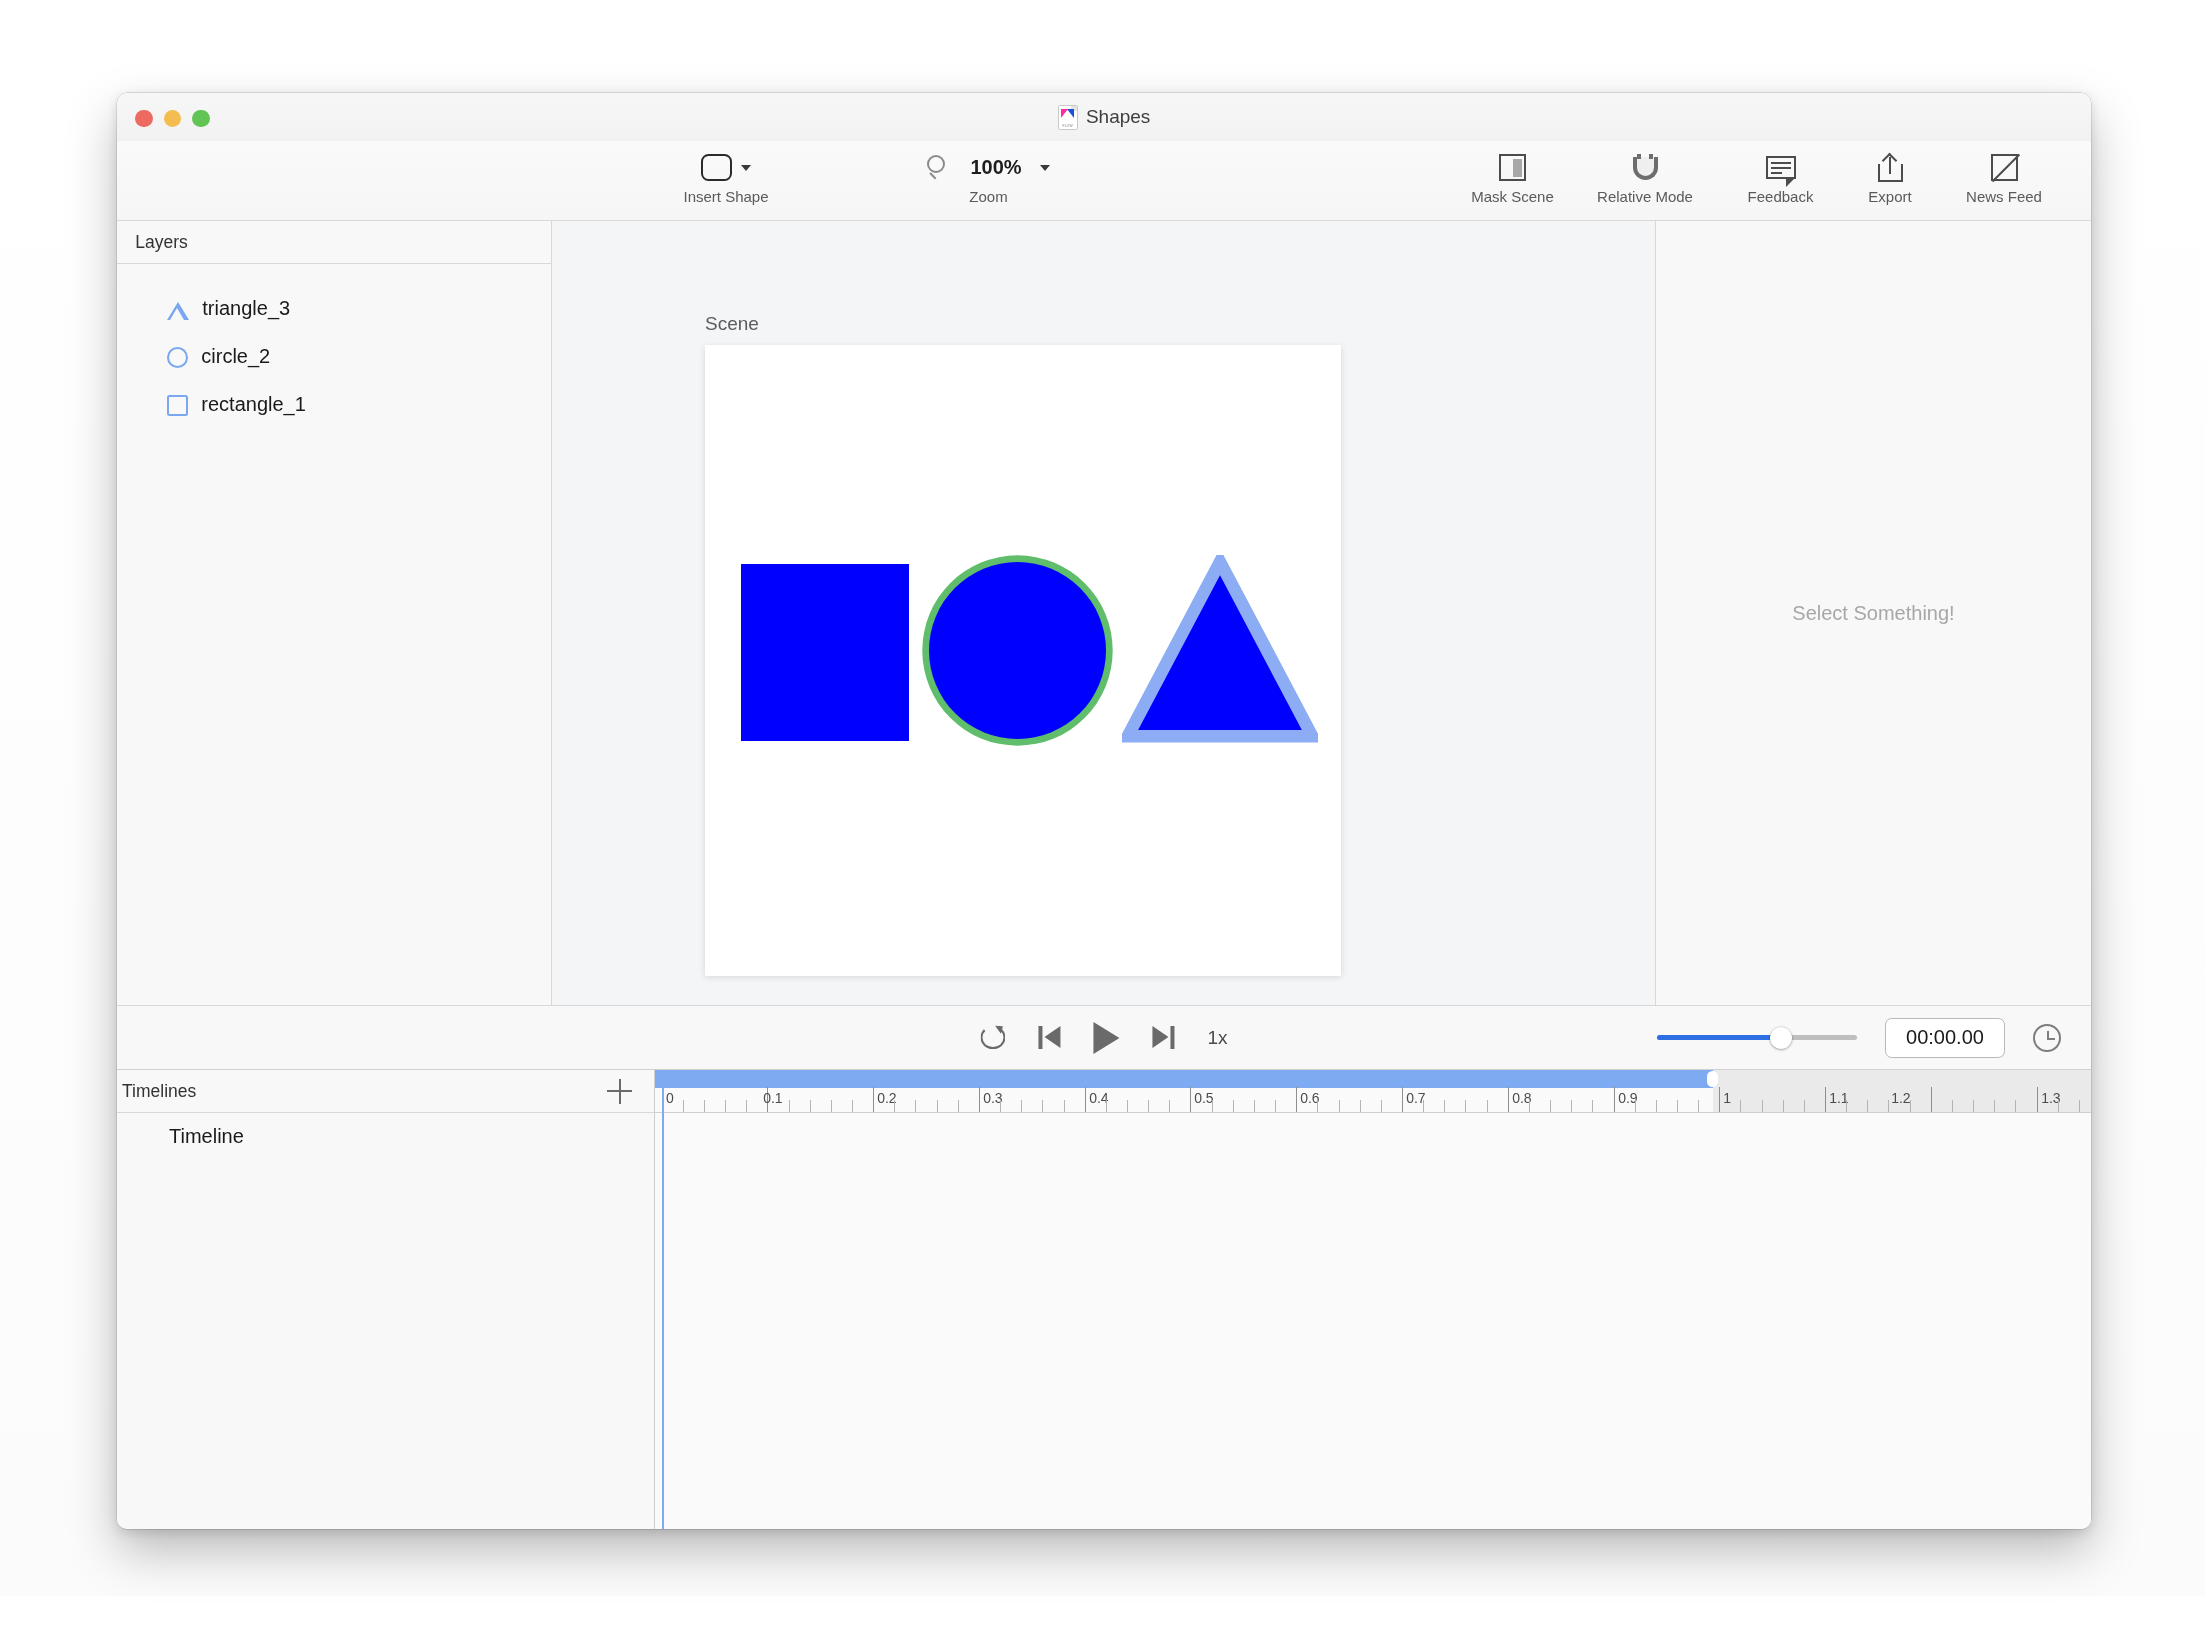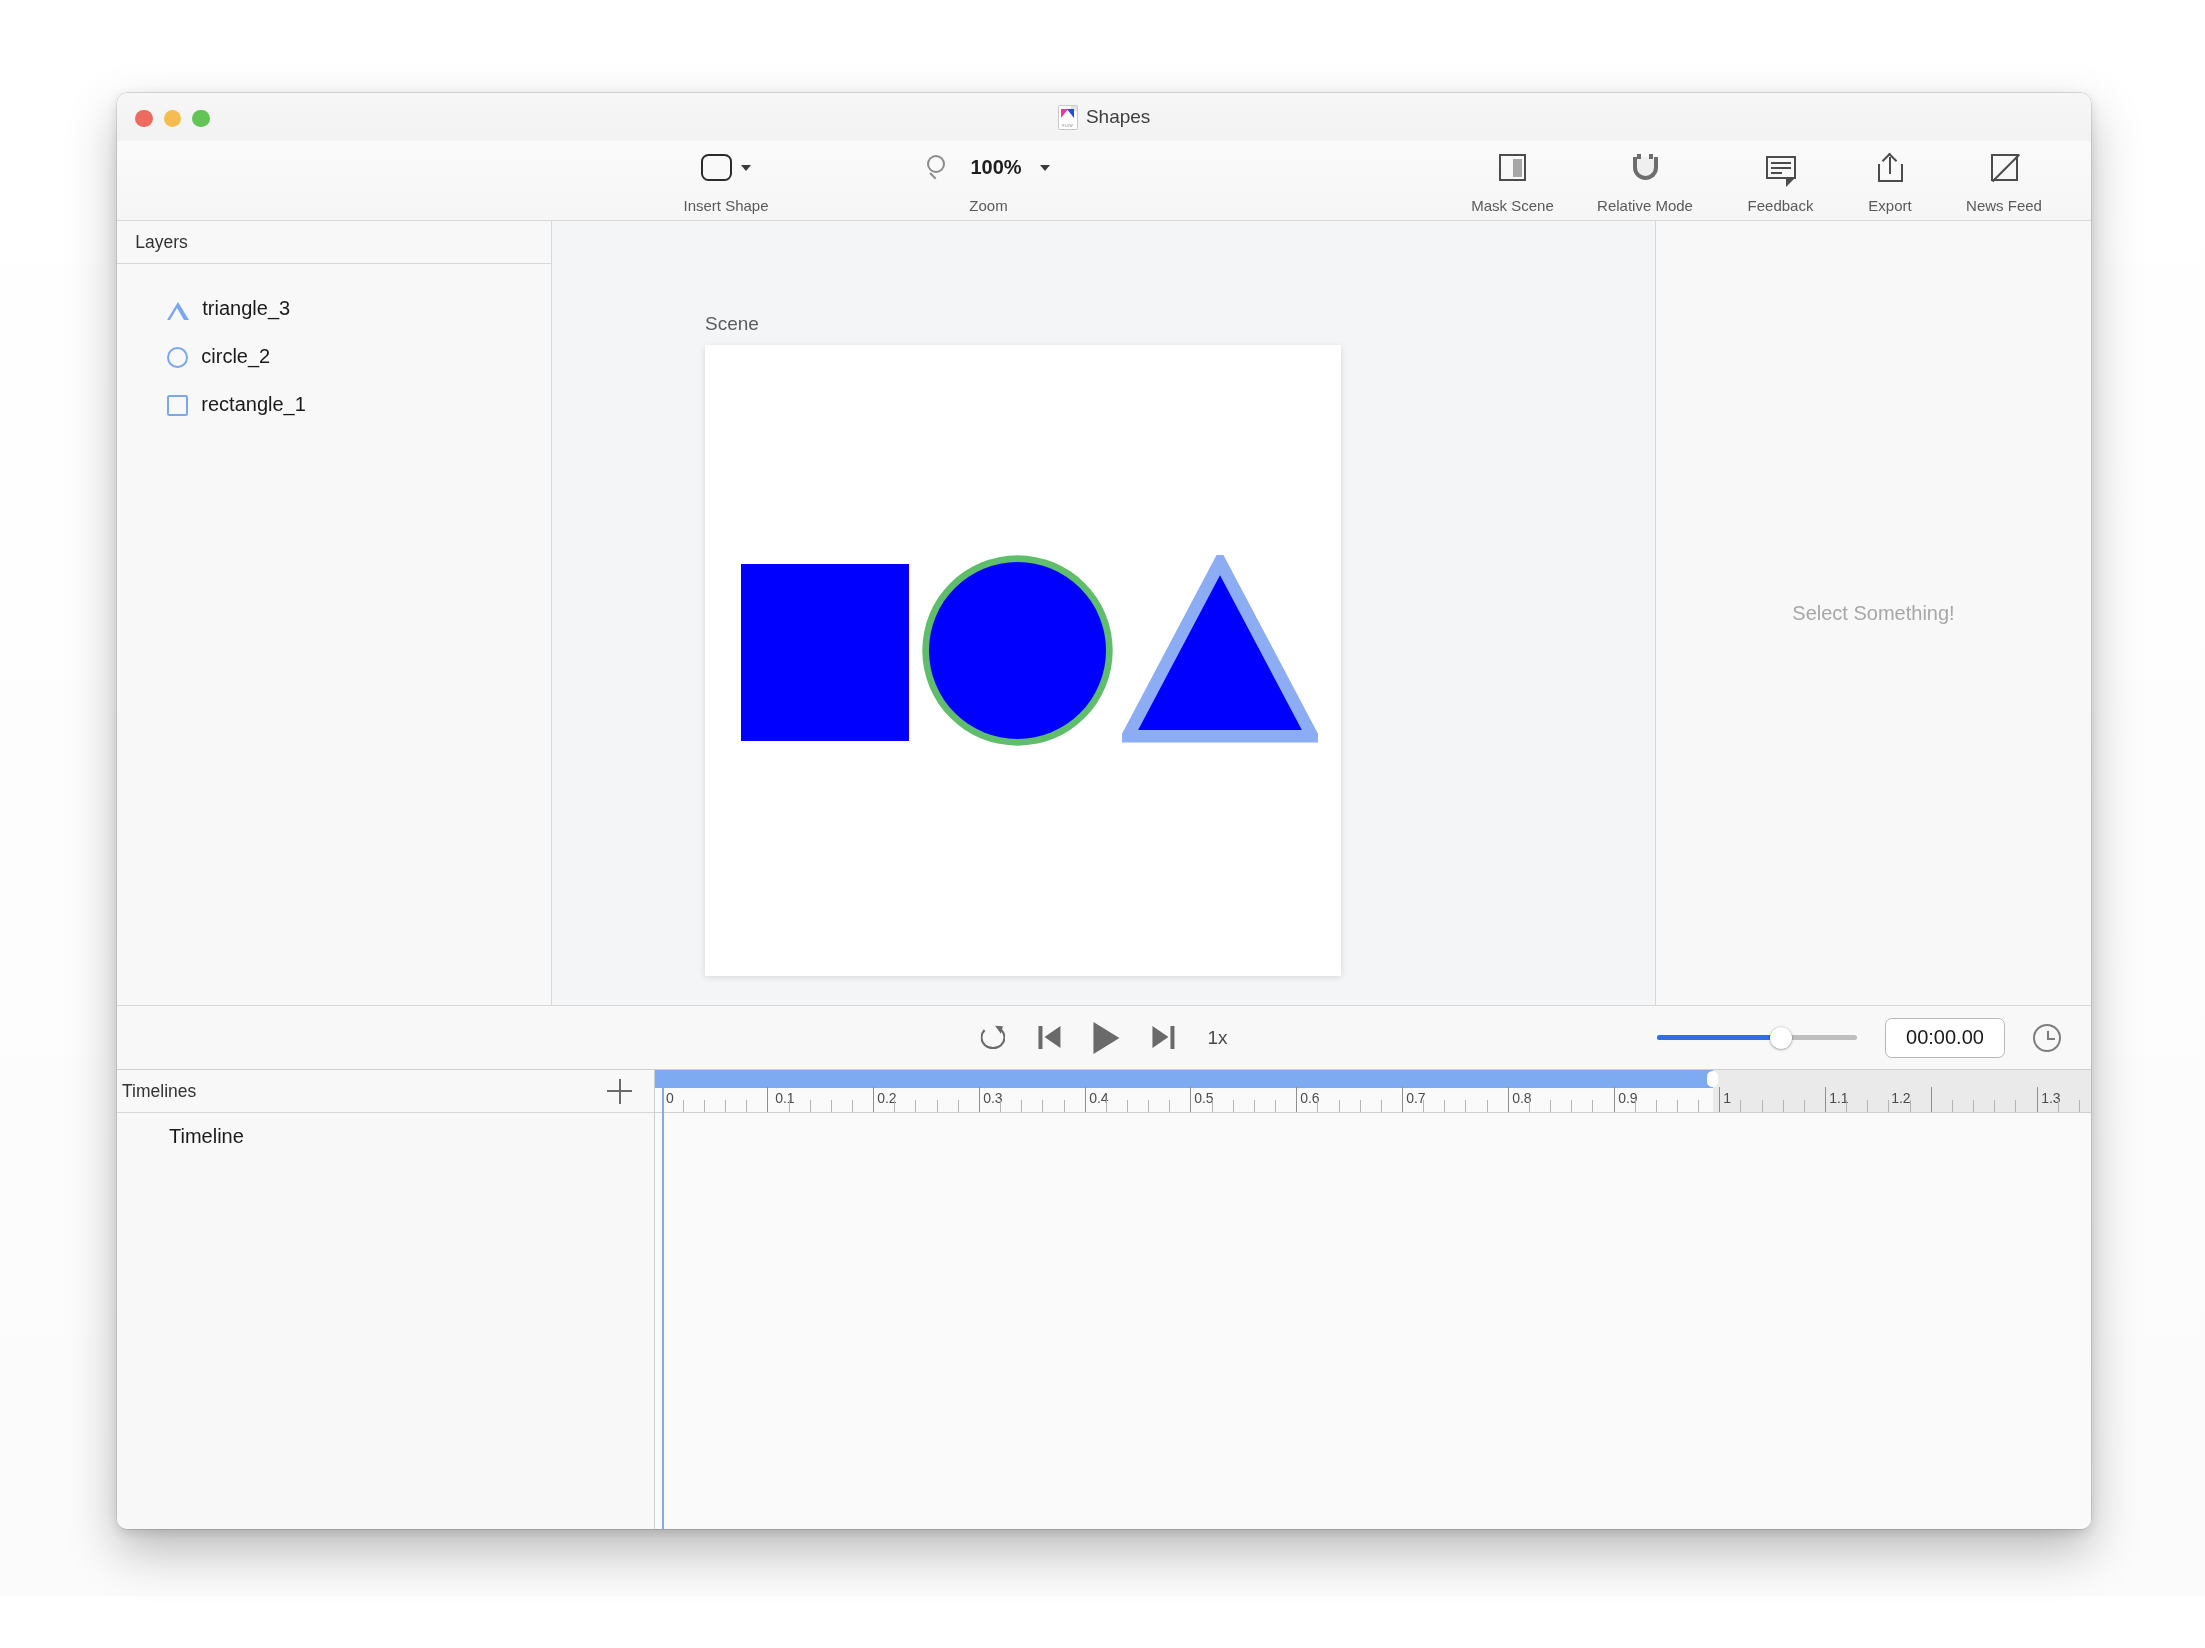--- a/index.html
+++ b/index.html
@@ -73,21 +73,21 @@
     background: linear-gradient(180deg,#fafafa 0%,#f6f6f6 100%);
     border-bottom: 0.8px solid #d8d8d8;
     position: relative;
   }
   .tb-item {
     position: absolute; top: 6.7px;
     display: flex; flex-direction: column; align-items: center;
     justify-content: flex-start;
   }
   .tb-glyph { height: 40px; display: flex; align-items: center; justify-content: center; gap: 8.3px; }
-  .tb-label { font-size: 15px; color: #5a5a5a; line-height: 1; margin-top: 10px; }
+  .tb-label { font-size: 15px; color: #5a5a5a; line-height: 1; margin-top: 1px; }
   .chev {
     width: 0; height: 0; border-left: 5.8px solid transparent;
     border-right: 5.8px solid transparent; border-top: 6.7px solid #3a3a3a;
   }
 
   .rounded-sq {
     width: 31px; height: 27.5px; border: 2.5px solid #2b2b2b; border-radius: 7.5px;
   }
   .mag {
     position: relative; width: 25px; height: 25px;
@@ -514,21 +514,21 @@
               <div class="range-knob"></div>
             </div>
             <div class="ticks" id="ticks">
                 <div class="tick major" style="left: 6.7px;"></div>
                 <div class="tick-label" style="left: 6.7px;">0</div>
                 <div class="tick minor" style="left: 28px;"></div>
                 <div class="tick minor" style="left: 49px;"></div>
                 <div class="tick minor" style="left: 70px;"></div>
                 <div class="tick minor" style="left: 91px;"></div>
                 <div class="tick major" style="left: 112px;"></div>
-                <div class="tick-label" style="left: 116px;">0.1</div>
+                <div class="tick-label" style="left: 104px;">0.1</div>
                 <div class="tick minor" style="left: 134px;"></div>
                 <div class="tick minor" style="left: 155px;"></div>
                 <div class="tick minor" style="left: 176px;"></div>
                 <div class="tick minor" style="left: 197px;"></div>
                 <div class="tick major" style="left: 218px;"></div>
                 <div class="tick-label" style="left: 218px;">0.2</div>
                 <div class="tick minor" style="left: 239px;"></div>
                 <div class="tick minor" style="left: 260px;"></div>
                 <div class="tick minor" style="left: 282px;"></div>
                 <div class="tick minor" style="left: 303px;"></div>

